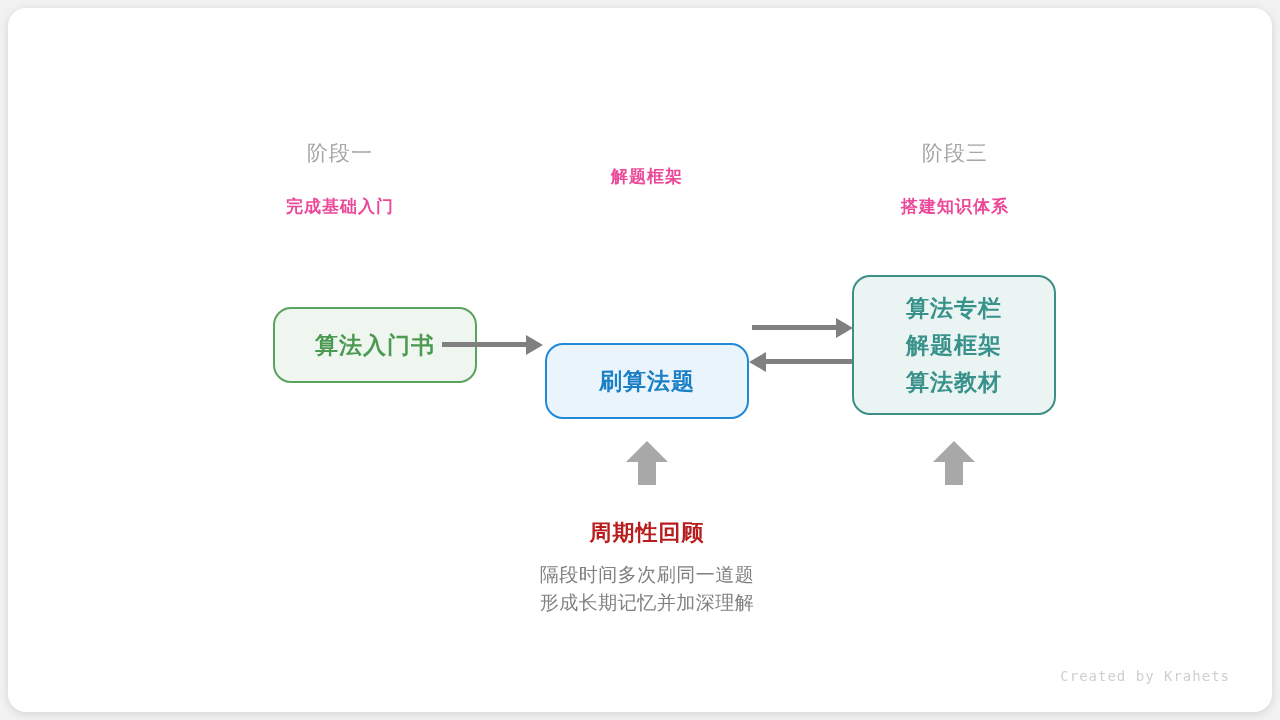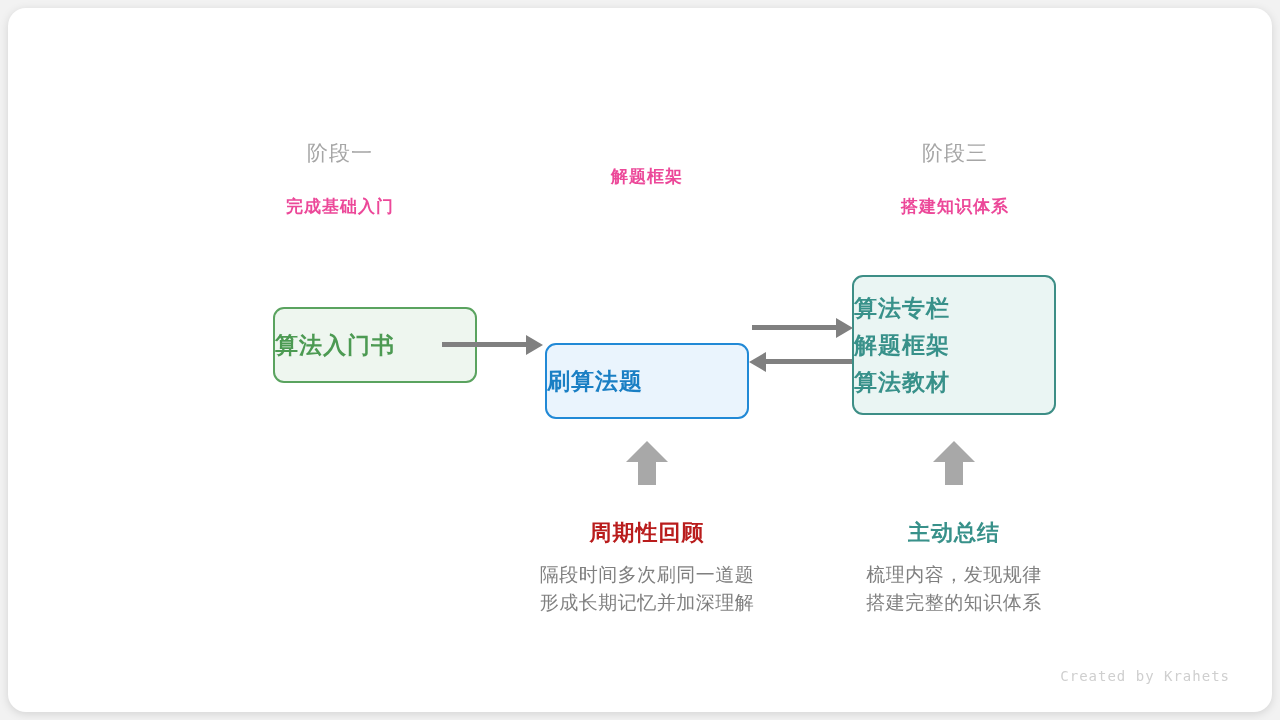--- a/index.html
+++ b/index.html
@@ -50,26 +50,26 @@
     margin-top: 22px;
   }
   #stage-1 { left: 202px; top: 130px; }
   #stage-2 { left: 509px; top: 130px; }
   #stage-3 { left: 817px; top: 130px; }
 
   
   .node {
     position: absolute;
     box-sizing: border-box;
-    border-radius: 11px;
+    border-radius: 18px;
     border-width: 2px;
     border-style: solid;
     display: flex;
     flex-direction: column;
-    align-items: flex-start;
+    align-items: center;
     justify-content: center;
     font-weight: bold;
     letter-spacing: 1px;
   }
   #node-book {
     left: 229px; top: 299px;
     width: 204px; height: 76px;
     background: #eef6ef;
     border-color: #5aa35f;
     color: #4c9a52;
@@ -214,24 +214,17 @@
     </svg>
 
     <div class="note" id="note-review">
       <div class="note-title">周期性回顾</div>
       <div class="note-desc">
         <div>隔段时间多次刷同一道题</div>
         <div>形成长期记忆并加深理解</div>
       </div>
     </div>
 
-    <div class="note" id="note-summary">
-      <div class="note-title">主动总结</div>
-      <div class="note-desc">
-        <div>梳理内容，发现规律</div>
-        <div>搭建完整的知识体系</div>
-      </div>
-    </div>
 
     <div id="watermark">Created by Krahets</div>
 
   </div>
 </div>
 
 </body></html>

